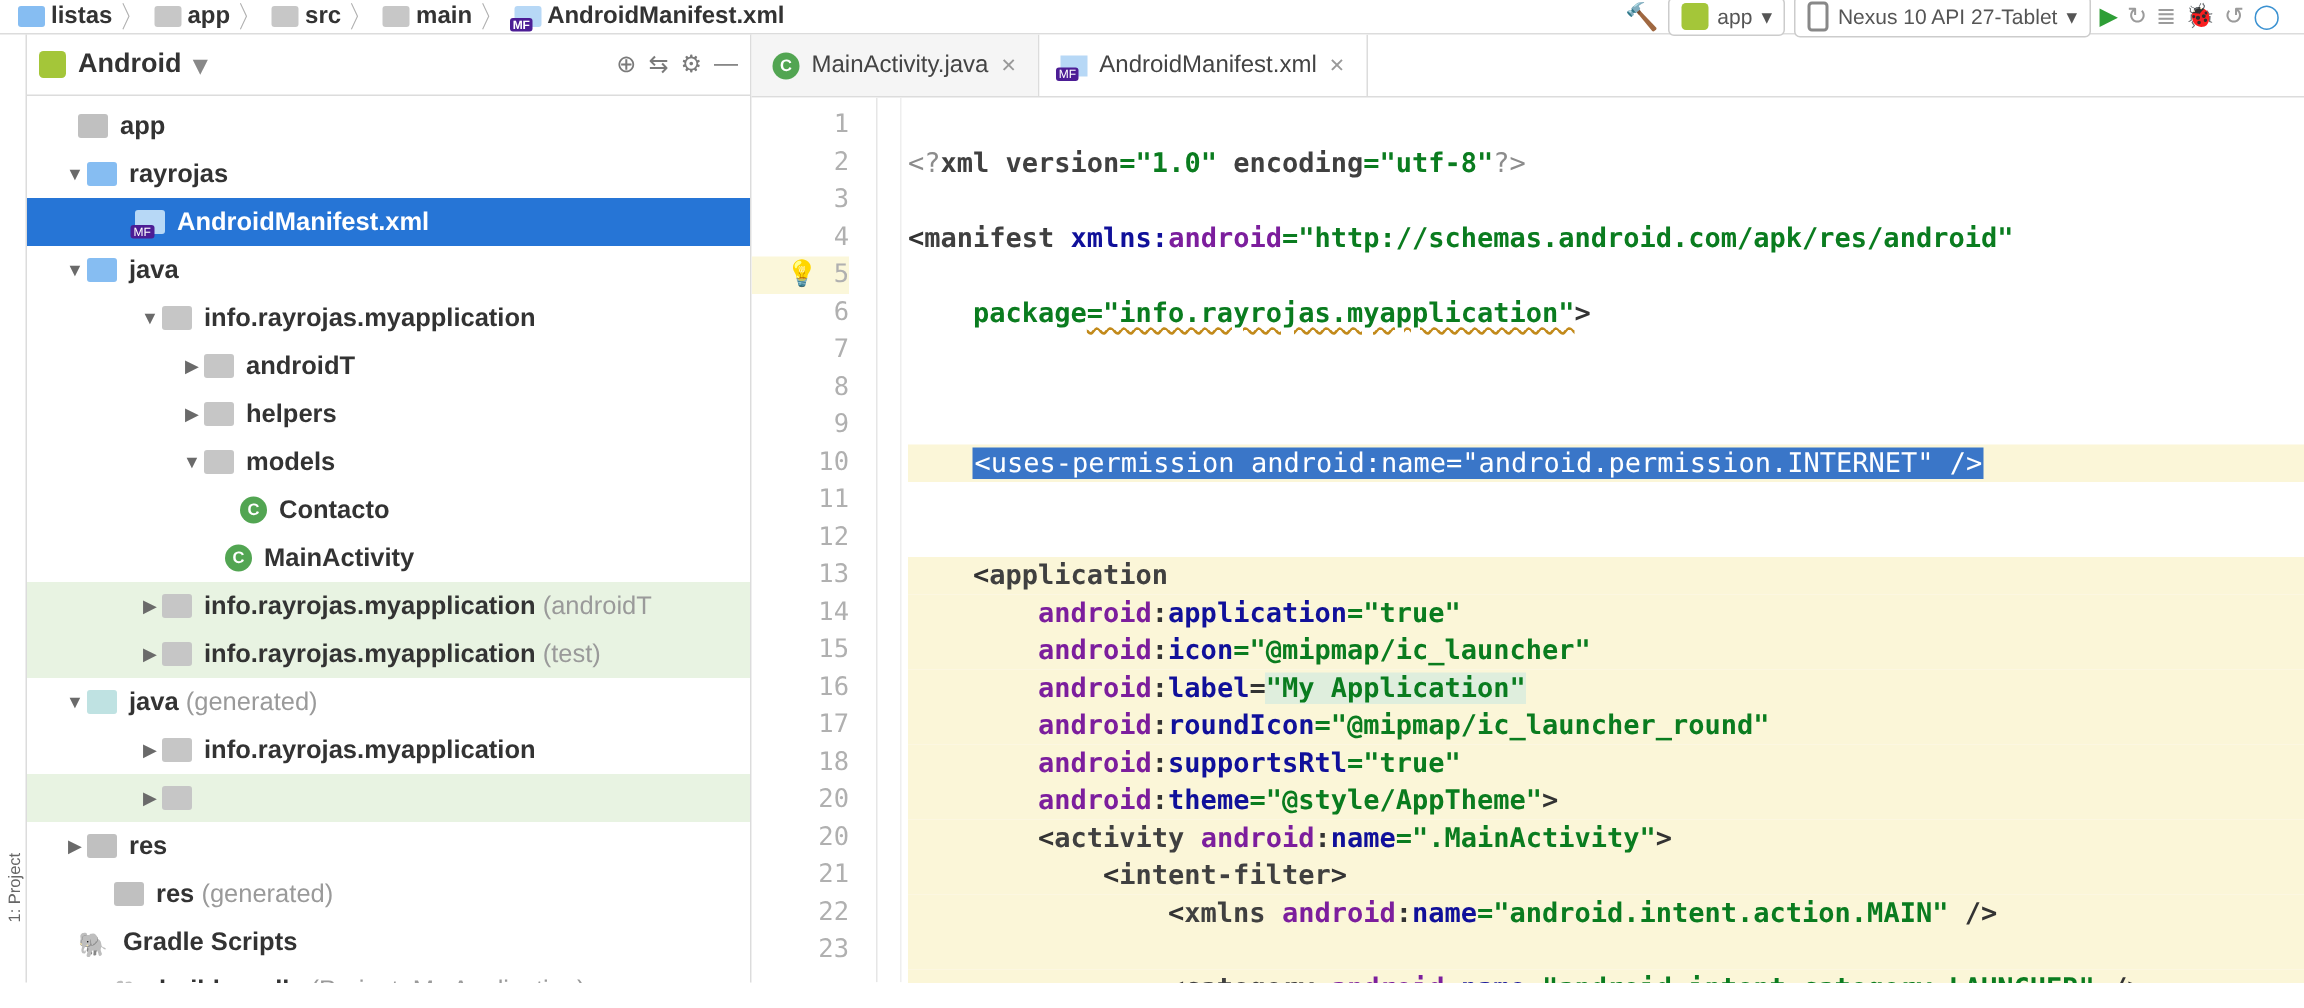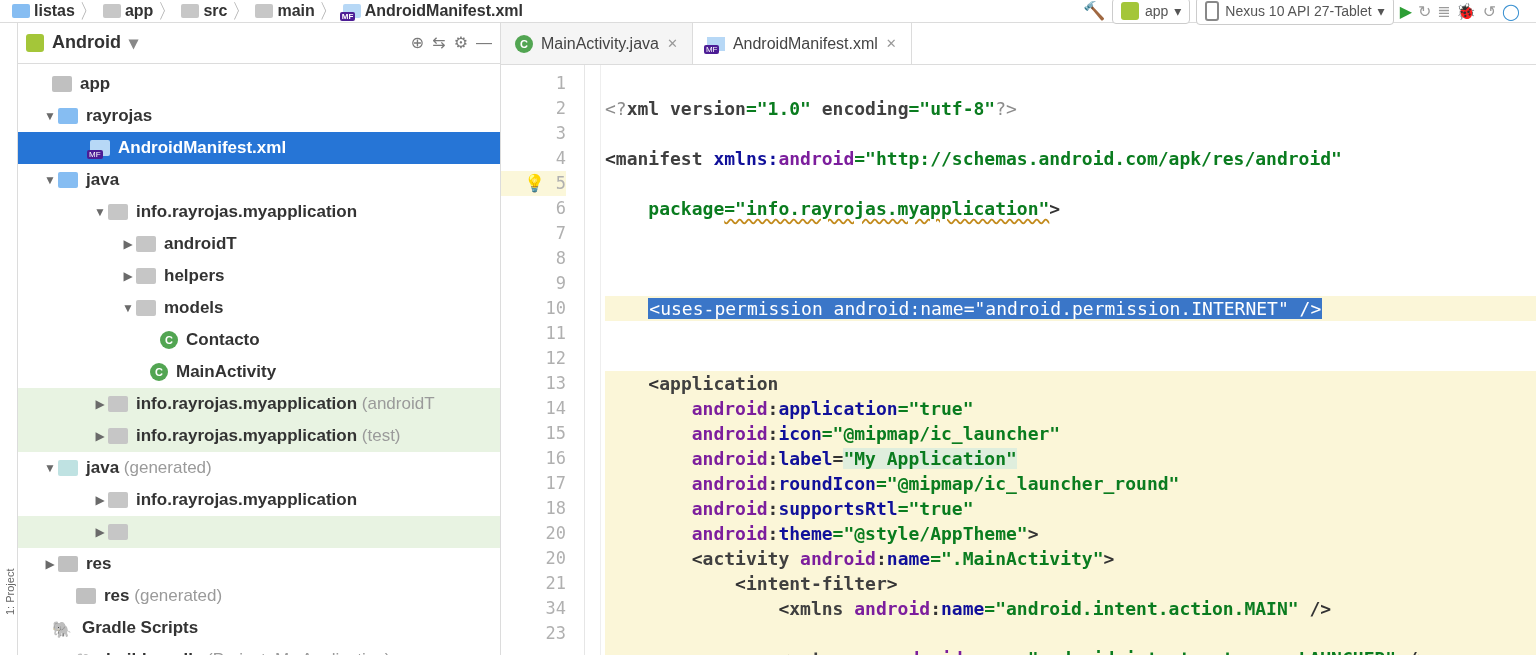--- a/index.html
+++ b/index.html
@@ -287,21 +287,21 @@
           <div class="ln">12</div>
           <div class="ln">13</div>
           <div class="ln">14</div>
           <div class="ln">15</div>
           <div class="ln">16</div>
           <div class="ln">17</div>
           <div class="ln">18</div>
           <div class="ln">20</div>
           <div class="ln">20</div>
           <div class="ln">21</div>
-          <div class="ln">34</div>
+          <div class="ln">22</div>
           <div class="ln">23</div>
       </div>
       <div class="gutter2"></div>
       <div class="code">
 <span class="cl"><span class="t-gray">&lt;?</span><span class="t-tag">xml version</span><span class="t-str">="1.0"</span><span class="t-tag"> encoding</span><span class="t-str">="utf-8"</span><span class="t-gray">?&gt;</span></span>
 <span class="cl"><span class="t-p">&lt;</span><span class="t-tag">manifest </span><span class="t-attr">xmlns:</span><span class="t-ns">android</span><span class="t-str">="http://schemas.android.com/apk/res/android"</span></span>
 <span class="cl">    <span class="t-str">package</span><span class="t-str wavy">="info.rayrojas.myapplication"</span><span class="t-p">&gt;</span></span>
 <span class="cl"> </span>
 <span class="cl hl-row">    <span class="sel-span">&lt;uses-permission android:name="android.permission.INTERNET" /&gt;</span></span>
 <span class="cl"> </span>

